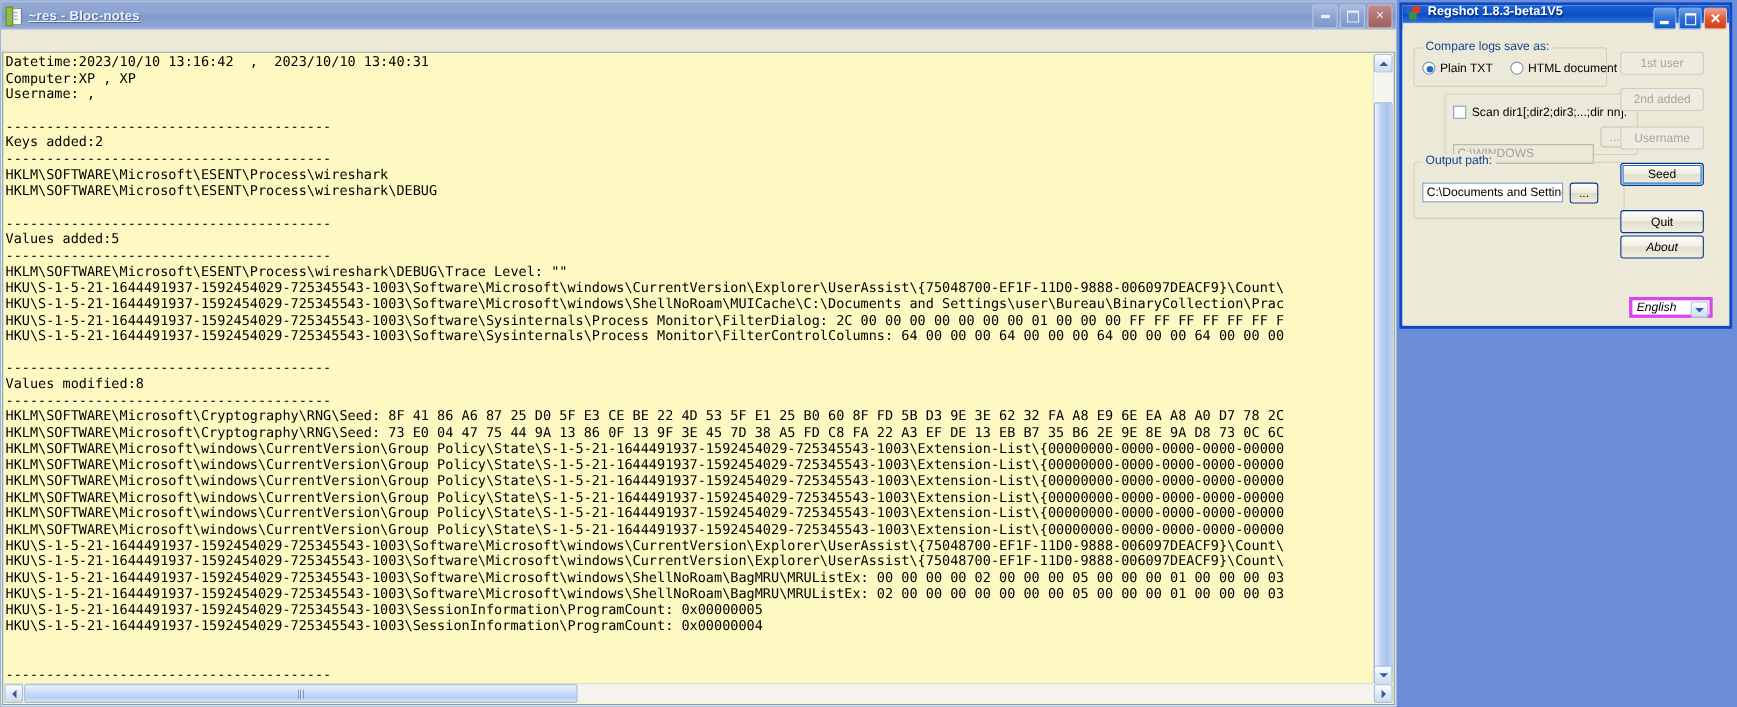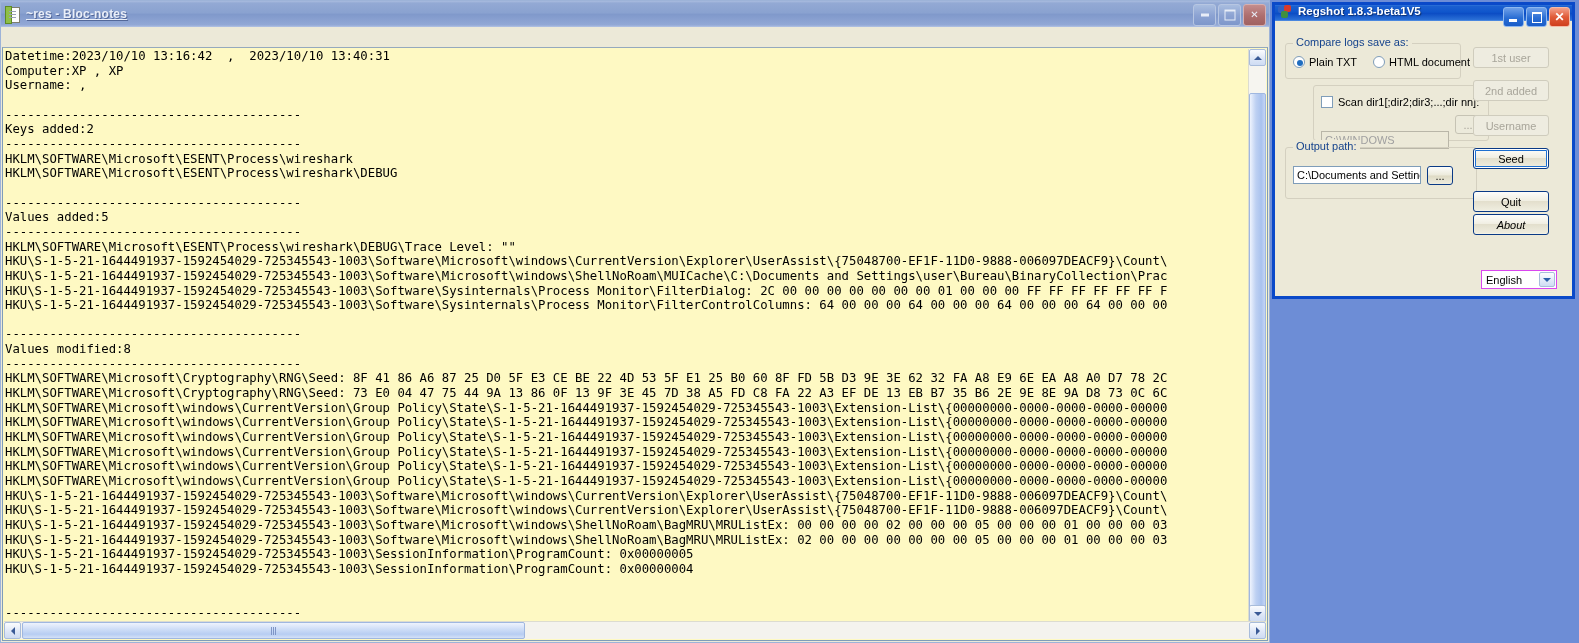--- a/index.html
+++ b/index.html
@@ -185,22 +185,22 @@
     position:absolute;width:76px;height:21px;box-sizing:border-box;
     border:1px solid #0a3a86;border-radius:3px;
     background:linear-gradient(to bottom,#fdfdfb,#f1efe3 45%,#e3dfcd 50%,#efeddf 96%,#fbfaf4);
     font-size:11px;color:#000;display:flex;align-items:center;justify-content:center;
   }
   .btn.disabled{border:1px solid #cfccbd;color:#a8a59a;background:#eeece0;}
   .btn.focus{box-shadow:inset 0 0 0 1px #ffffff, inset 0 0 0 2px #1d6fd0;}
 
   .combo{
     position:absolute;left:206px;top:243px;width:76px;height:19px;box-sizing:border-box;
-    border:1px solid #d946ef;background:#fff;display:flex;align-items:center;
-    font-size:11px;color:#000;padding-left:4px;
+    border:3px solid #d946ef;background:#fff;display:flex;align-items:center;
+    font-size:11px;color:#000;padding-left:4px;font-style:italic;
   }
   .combo .arrow{
     position:absolute;right:1px;top:1px;width:16px;height:15px;
     background:linear-gradient(to bottom,#fcfdfe,#e2ebf9 55%,#cfddf4);
     border:1px solid #a8bcdb;border-radius:2px;
     display:flex;align-items:center;justify-content:center;box-sizing:border-box;
   }
   .combo .arrow i{width:0;height:0;border-left:4px solid transparent;border-right:4px solid transparent;border-top:4px solid #2a5fa8;}
 </style>
 </head>

